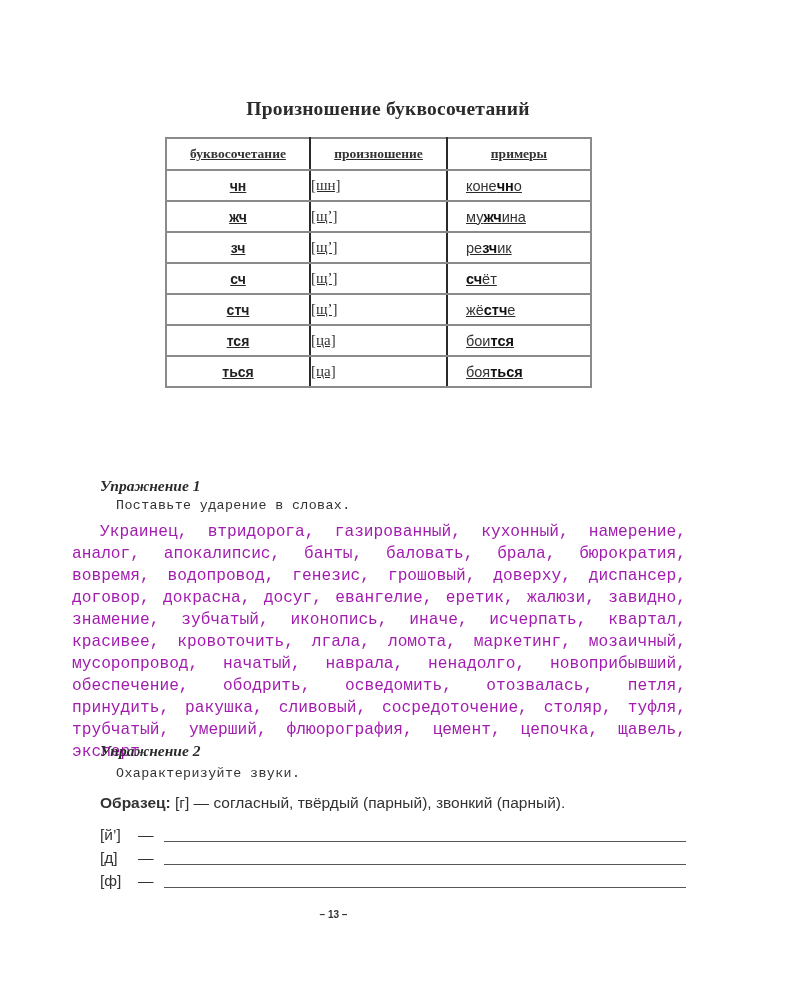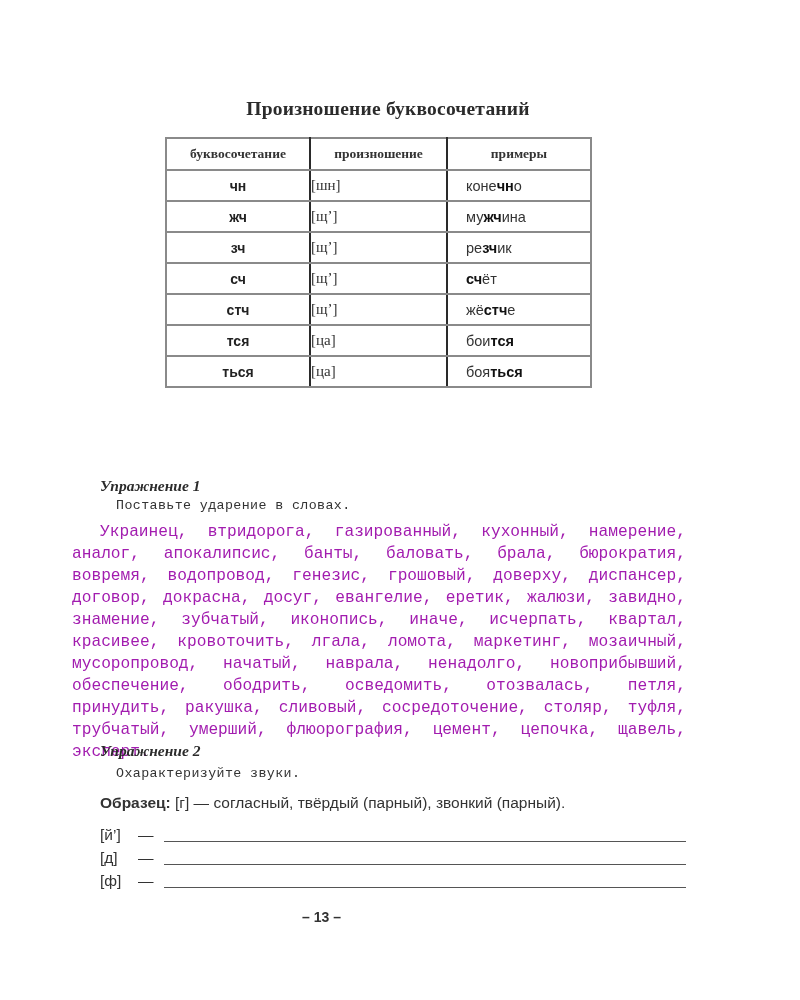--- a/index.html
+++ b/index.html
@@ -27,20 +27,21 @@
       color: #2b2b2b;
     }
 
     table.combos {
       position: absolute;
       left: 165px;
       top: 137px;
       width: 427px;
       border-collapse: collapse;
       border: 2px solid #8a8a8a;
+      text-decoration: underline;
     }
     table.combos td, table.combos th {
       border: 2px solid #8a8a8a;
       height: 29px;
       padding: 0;
       vertical-align: middle;
     }
     table.combos th {
       font-family: "Liberation Serif", "DejaVu Serif", serif;
       font-weight: bold;
@@ -139,27 +140,27 @@
     .answer-line .blank {
       position: absolute;
       left: 64px;
       right: 0;
       top: 15px;
       border-bottom: 1.5px solid #555;
       height: 0;
     }
     .page-number {
       position: absolute;
-      left: 0;
+      left: 12px;
       width: 643px;
       top: 909px;
       text-align: center;
       font-family: "Liberation Sans", sans-serif;
       font-weight: bold;
-      font-size: 14px;
+      font-size: 10px;
       color: #333;
     }
   </style>
 </head>
 <body>
 
 <div class="title">Произношение буквосочетаний</div>
 
 <table class="combos">
   <thead>

